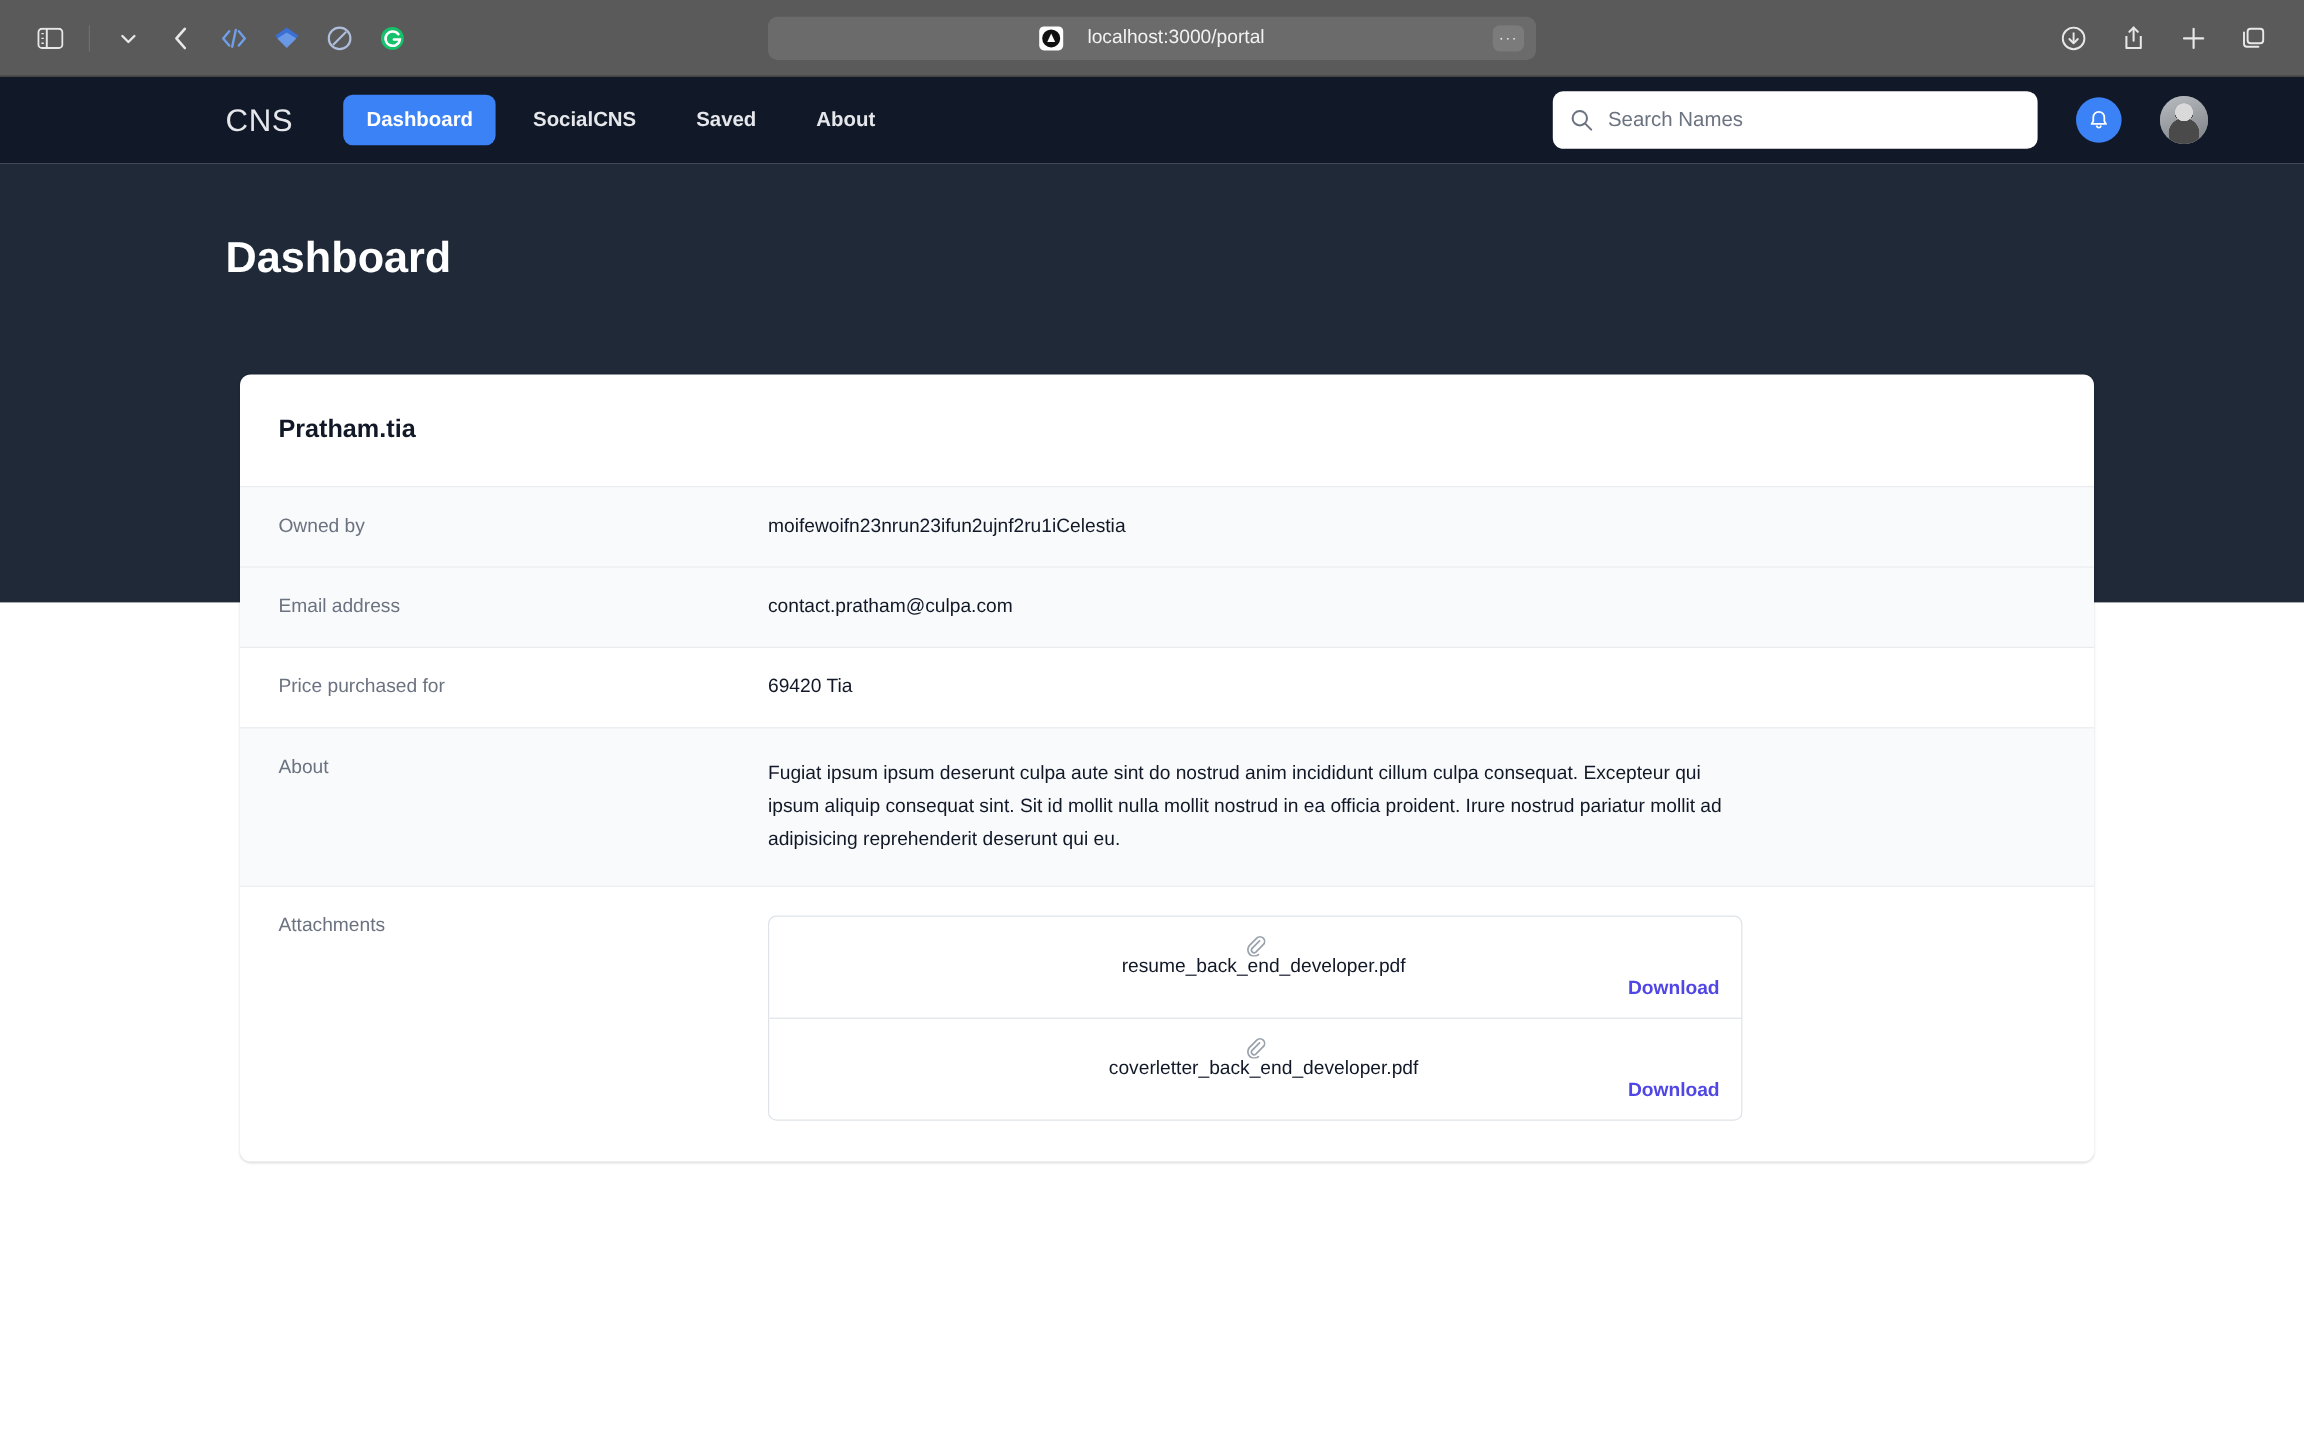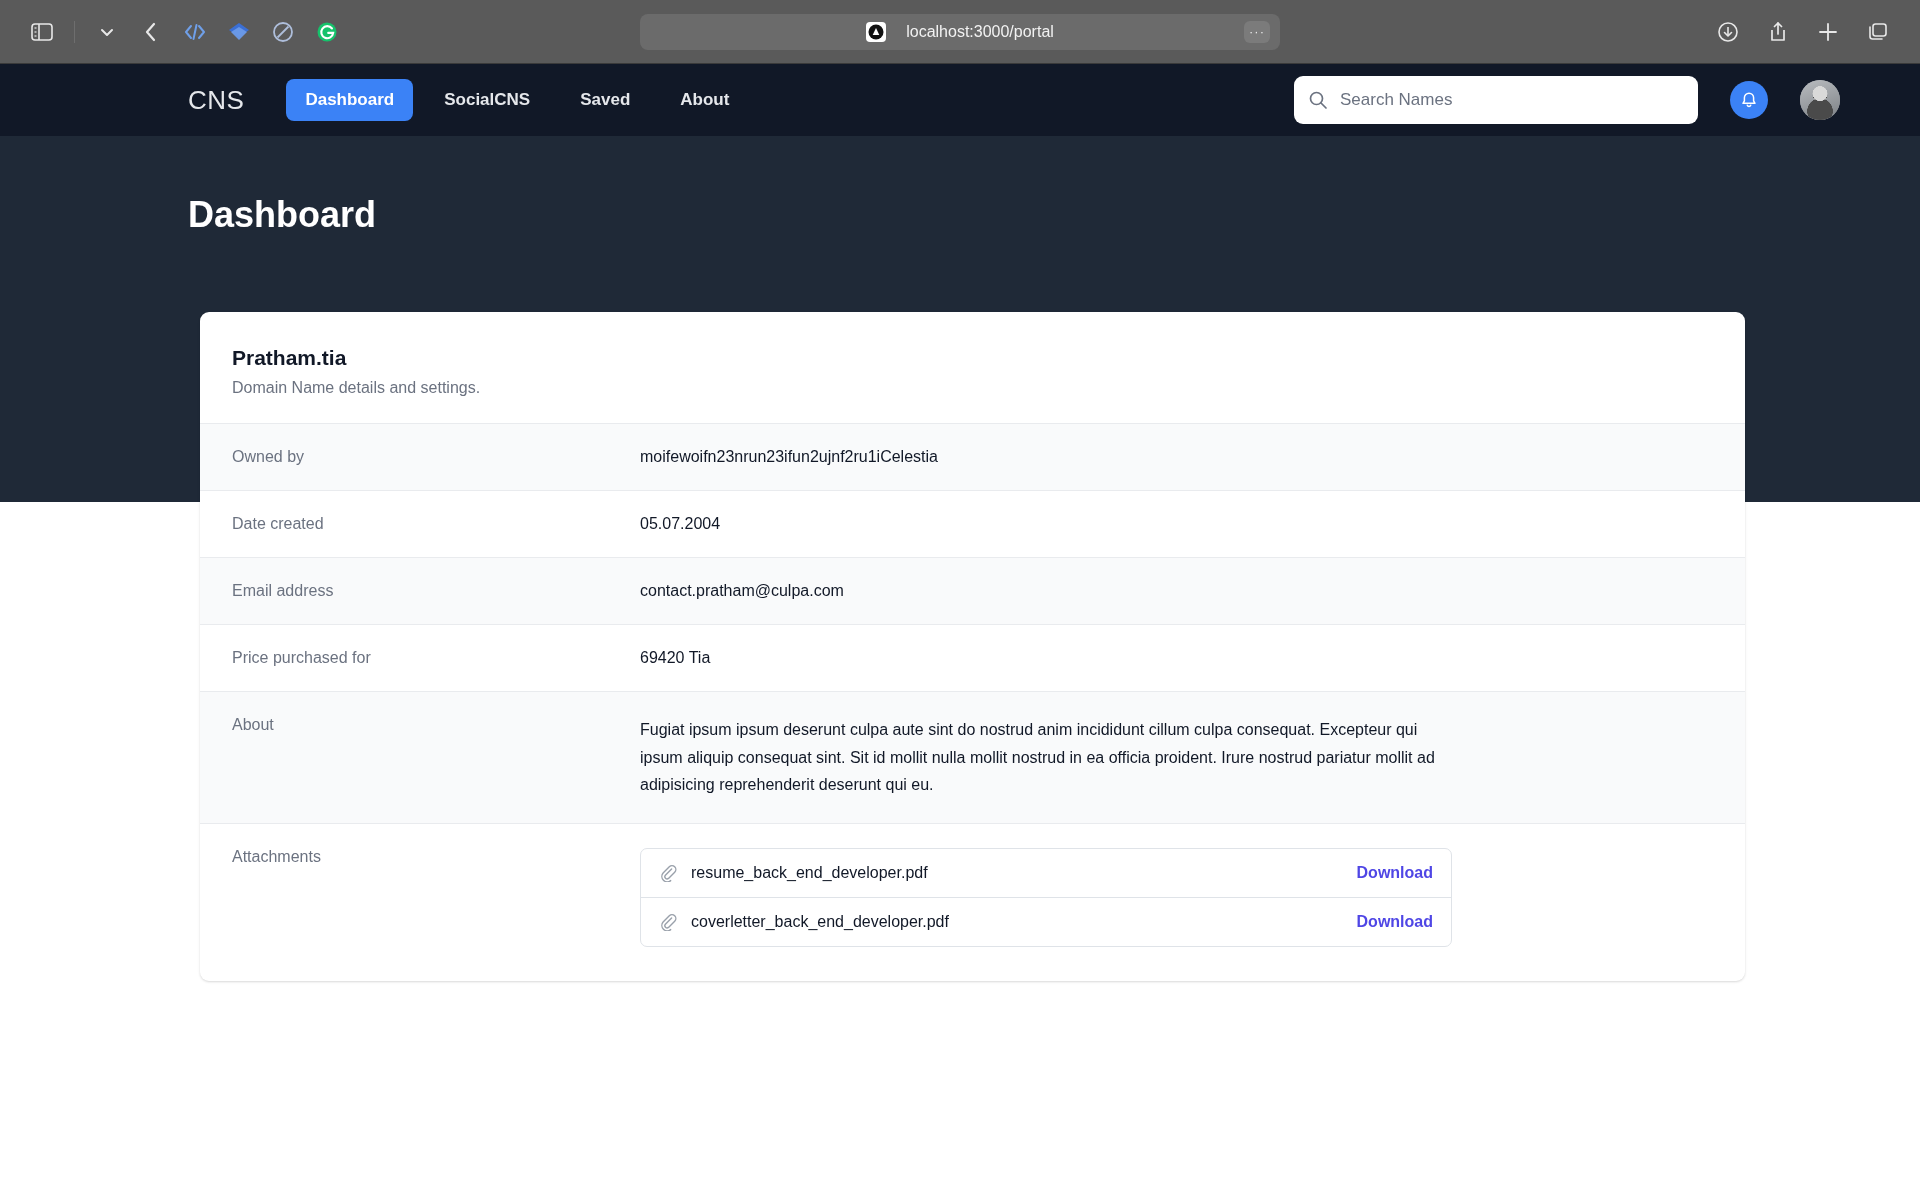--- a/index.html
+++ b/index.html
@@ -189,20 +189,21 @@
     border: 1px solid #dfe3e8;
     border-radius: 7px;
     overflow: hidden;
   }
   .attach-item {
     display: flex;
     align-items: center;
     padding: 15px 18px;
     font-size: 16px;
     color: #111827;
+    flex-direction: column;
   }
   .attach-item + .attach-item { border-top: 1px solid #dfe3e8; }
   .attach-name { margin-left: 14px; }
   .attach-dl {
     margin-left: auto;
     color: #4f46e5;
     font-weight: 600;
   }
 
   
@@ -336,32 +337,27 @@
   </div>
 </div>
 
 <div class="hero">
   <div class="page-title">Dashboard</div>
 
   <div class="card-wrap">
     <div class="card">
       <div class="card-head">
         <div class="card-title">Pratham.tia</div>
-        <div class="card-sub">Domain Name details and settings.</div>
       </div>
 
       <div class="row shaded">
         <div class="row-label">Owned by</div>
         <div class="row-value">moifewoifn23nrun23ifun2ujnf2ru1iCelestia</div>
       </div>
 
-      <div class="row">
-        <div class="row-label">Date created</div>
-        <div class="row-value">05.07.2004</div>
-      </div>
 
       <div class="row shaded">
         <div class="row-label">Email address</div>
         <div class="row-value">contact.pratham@culpa.com</div>
       </div>
 
       <div class="row">
         <div class="row-label">Price purchased for</div>
         <div class="row-value">69420 Tia</div>
       </div>

